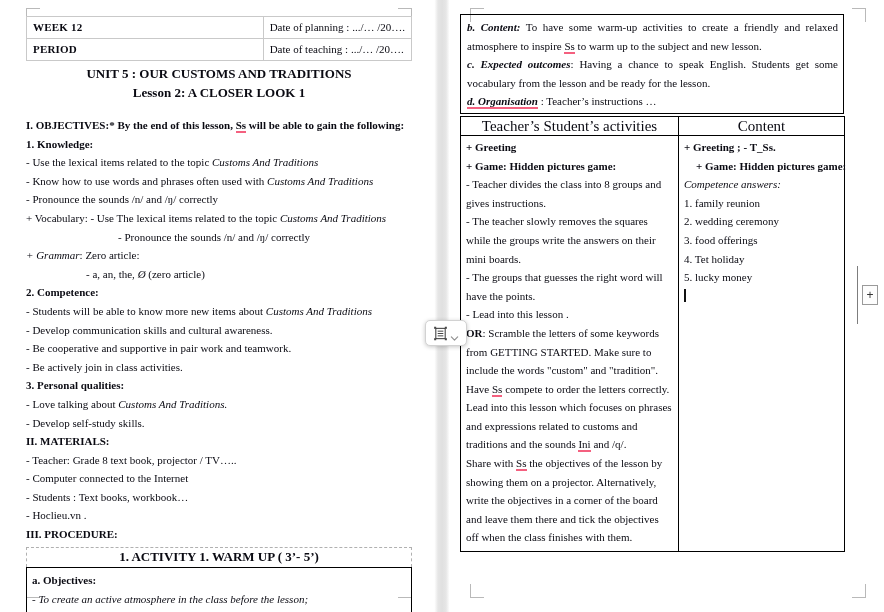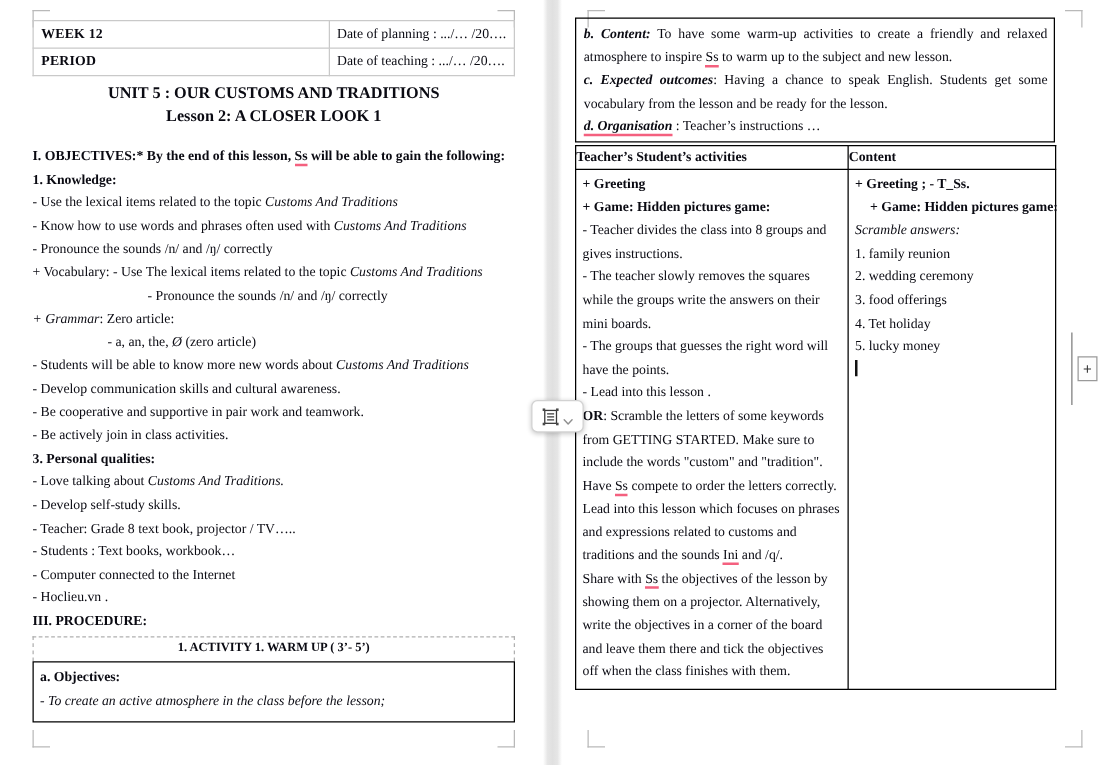--- a/index.html
+++ b/index.html
@@ -84,21 +84,21 @@
   .ttl { font-size: 13px; font-weight: bold; line-height: 19px; }
 
   
   .act-head {
     border: 1px dashed #b0b0b0;
     border-bottom: none;
     height: 20px;
     line-height: 18px;
     text-align: center;
     font-weight: bold;
-    font-size: 10px;
+    font-size: 13px;
     color: #0a0a12;
   }
   .act-body {
     border: 1.4px solid #000;
     padding: 3px 5px 6px 5px;
   }
   .act-body .ln { line-height: 19px; }
 
   
   table.proc {
@@ -106,23 +106,23 @@
     width: 384px;
     table-layout: fixed;
     margin-top: 2px;
   }
   table.proc th, table.proc td {
     border: 1.3px solid #000;
     vertical-align: top;
     padding: 0;
   }
   table.proc th {
-    text-align: left;
-    font-weight: bold;
-    font-size: 11px;
+    text-align: center;
+    font-weight: normal;
+    font-size: 15px;
     height: 19px;
     line-height: 18px;
     color: #0a0a12;
   }
   .col-a { width: 218px; }
   .col-b { width: 166px; }
   .cellpad { padding: 2px 4px 4px 5px; }
   .cellpad .ln { line-height: 18.6px; white-space: normal; }
   .cellpad .nw { white-space: nowrap; }
 
@@ -227,36 +227,38 @@
       </div>
       <div class="ln" style="padding-left:92px;">- Pronounce the sounds /n/ and /ŋ/ correctly</div>
 
       <div class="ln">
         <span class="i">+ Grammar</span><span>: Zero article:</span>
       </div>
       <div class="ln" style="padding-left:60px;">
         <span>- a, an, the, </span><span class="i">Ø</span><span> (zero article)</span>
       </div>
 
-      <div class="ln">
-        <span>- Students will be able to know more new words about </span><span class="i">Customs And Traditions</span>
+      <div class="ln b">2. Competence:</div>
+      <div class="ln">
+        <span>- Students will be able to know more new items about </span><span class="i">Customs And Traditions</span>
       </div>
       <div class="ln">- Develop communication skills and cultural awareness.</div>
       <div class="ln">- Be cooperative and supportive in pair work and teamwork.</div>
       <div class="ln">- Be actively join in class activities.</div>
 
       <div class="ln b">3. Personal qualities:</div>
       <div class="ln">
         <span>- Love talking about </span><span class="i">Customs And Traditions.</span>
       </div>
       <div class="ln">- Develop self-study skills.</div>
 
+      <div class="ln b">II. MATERIALS:</div>
       <div class="ln">- Teacher: Grade 8 text book, projector / TV…..</div>
+      <div class="ln">- Computer connected to the Internet</div>
       <div class="ln">- Students : Text books, workbook…</div>
-      <div class="ln">- Computer connected to the Internet</div>
       <div class="ln">- Hoclieu.vn .</div>
 
       <div class="ln b">III. PROCEDURE:</div>
 
       <div style="margin-top:3px;">
         <div class="act-head">1. ACTIVITY 1. WARM UP  ( 3’- 5’)</div>
         <div class="act-body">
           <div class="ln b">a. Objectives:</div>
           <div class="ln i">- To create an active atmosphere in the class before the lesson;</div>
         </div>
@@ -318,21 +320,21 @@
               </div>
               <div class="ln">
                 <span>Share with </span><span class="sp">Ss</span><span> the objectives of the lesson by showing them on a projector. Alternatively, write the objectives in a corner of the board and leave them there and tick the objectives off when the class finishes with them.</span>
               </div>
             </div>
           </td>
           <td class="col-b">
             <div class="cellpad">
               <div class="ln b nw">+ Greeting   ; - T_Ss.</div>
               <div class="ln b nw" style="padding-left:12px;">+ Game:  Hidden pictures game:</div>
-              <div class="ln i nw">Scramble answers:</div>
+              <div class="ln i nw">Competence answers:</div>
               <div class="ln nw">1. family reunion</div>
               <div class="ln nw">2. wedding ceremony</div>
               <div class="ln nw">3. food offerings</div>
               <div class="ln nw">4. Tet holiday</div>
               <div class="ln nw">5. lucky money</div>
               <div class="ln"><span class="caret"></span></div>
             </div>
           </td>
         </tr>
       </tbody>

